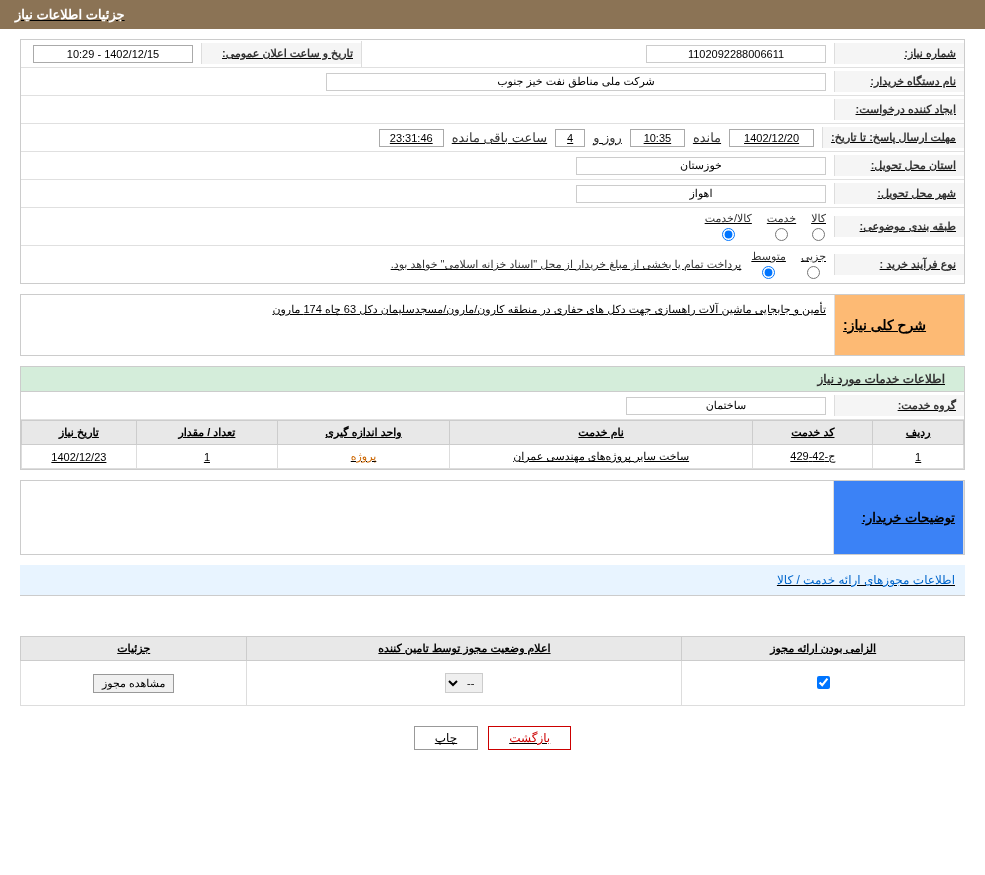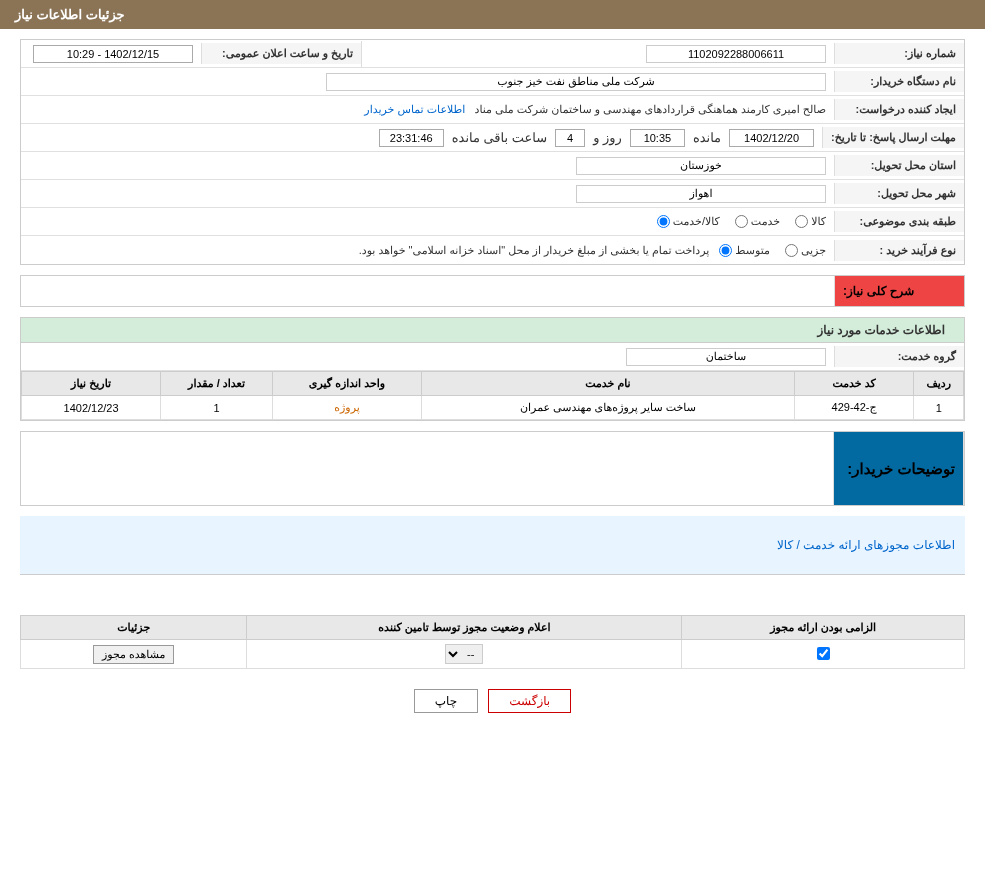--- a/index.html
+++ b/index.html
@@ -8,20 +8,21 @@
       font-size: 12px;
       background: #f0f0f0;
       direction: rtl;
     }
     .page-container {
       width: 985px;
       min-height: 875px;
       background: #fff;
       margin: 0 auto;
       padding-bottom: 30px;
+      text-decoration: underline;
     }
     .content-area {
       padding: 10px 20px;
     }
     .form-section {
       border: 1px solid #ccc;
       margin-bottom: 10px;
       background: #fff;
     }
     .form-row {
@@ -83,47 +84,48 @@
       color: #333;
       padding: 5px 19px;
       font-weight: bold;
       font-size: 12px;
       border-bottom: 1px solid #ccc;
       text-align: right;
     }
     .section-title-blue {
       background: #e8f4ff;
       color: #0066cc;
-      padding: 22px 10px;
+      padding: 8px 10px;
       font-size: 12px;
       border-bottom: 1px solid #ccc;
       text-align: right;
     }
     .radio-group {
       display: flex;
       gap: 15px;
       align-items: center;
       direction: rtl;
     }
     .radio-item {
       display: flex;
       align-items: center;
       gap: 3px;
       direction: rtl;
+      flex-direction: column;
     }
     table.data-table {
       width: 100%;
       border-collapse: collapse;
       font-size: 11px;
       direction: rtl;
     }
     table.data-table th {
       background: #e8e8e8;
       border: 1px solid #ccc;
-      padding: 5px 0;
+      padding: 5px 16px;
       text-align: center;
       font-weight: bold;
     }
     table.data-table td {
       border: 1px solid #ddd;
       padding: 5px 8px;
       text-align: center;
     }
     .description-box {
       width: 100%;
@@ -174,27 +176,27 @@
     }
     .page-title-banner {
       background: #8B7355;
       color: white;
       text-align: left;
       padding: 7px 15px;
       font-size: 13px;
       font-weight: bold;
     }
     .desc-row-label {
-      background: #0369a1;
+      background: #3b82f6;
       padding: 4px 8px;
       min-width: 130px;
       text-align: right;
       border-left: 1px solid #ddd;
       font-weight: bold;
-      font-size: 15px;
+      font-size: 13px;
       vertical-align: top;
       border-right: 1px solid #ddd;
     }
     .needs-table-section {
       margin-bottom: 10px;
       border: 1px solid #ccc;
     }
     .license-table {
       width: 100%;
       border-collapse: collapse;
@@ -203,21 +205,21 @@
     }
     .license-table th {
       background: #e8e8e8;
       border: 1px solid #ccc;
       padding: 5px 8px;
       text-align: center;
       font-weight: bold;
     }
     .license-table td {
       border: 1px solid #ddd;
-      padding: 4px 8px;
+      padding: 12px 8px;
       text-align: center;
     }
     .select-small {
       border: 1px solid #ccc;
       padding: 2px 4px;
       font-size: 11px;
       font-family: Tahoma;
       direction: rtl;
     }
   </style>
@@ -249,25 +251,20 @@
 
       <div class="form-row">
         <div class="field-label">نام دستگاه خریدار:</div>
         <div class="field-value">
           <input type="text" style="width: 500px; text-align: center;" value="شرکت ملی مناطق نفت خیز جنوب">
         </div>
       </div>
 
       <div class="form-row">
         <div class="field-label">ایجاد کننده درخواست:</div>
-        <div class="field-value">
-          <span>صالح امیری کارمند هماهنگی قراردادهای مهندسی و ساختمان شرکت ملی مناد</span>
-          &nbsp;
-          <a href="#" style="color:#0066cc; text-decoration:none;">اطلاعات تماس خریدار</a>
-        </div>
       </div>
 
       <div class="form-row">
         <div class="field-label">مهلت ارسال پاسخ: تا تاریخ:</div>
         <div class="inline-fields">
           <input type="text" class="inline-input" style="width: 85px; text-align: center;" value="1402/12/20">
           <span class="inline-label">مانده</span>
           <input type="text" class="inline-input" style="width: 55px; text-align: center;" value="10:35">
           <span class="inline-label">روز و</span>
           <input type="text" class="inline-input" style="width: 30px; text-align: center;" value="4">
@@ -326,22 +323,25 @@
             </div>
             <span style="color:#333; font-size:11px;margin-left:40px;">پرداخت تمام یا بخشی از مبلغ خریدار از محل "اسناد خزانه اسلامی" خواهد بود.</span>
           </div>
         </div>
       </div>
 
     </div>
 
     <div style="display:flex; align-items:flex-start; margin-bottom:10px; border:1px solid #ccc; background:#fff;">
       <div style="display:flex; flex:1; align-items:flex-start;">
-        <div style="background:#ef4444; padding:8px; min-width:130px; font-weight:bold; font-size:12px; text-align:right; border-left:1px solid #ddd; align-self:stretch; display:flex; align-items:center; justify-content:flex-end;">
+        <div style="background:#fdba74; padding:8px; min-width:130px; font-weight:bold; font-size:14px; text-align:right; border-left:1px solid #ddd; align-self:stretch; display:flex; align-items:center; justify-content:flex-end;">
           <span>شرح کلی نیاز:</span>
+        </div>
+        <div style="flex:1; padding:8px; font-size:11px; direction:rtl; min-height:60px;">
+          <span>تأمین و جابجایی ماشین آلات راهسازی جهت دکل های حفاری در منطقه کارون/مارون/مسجدسلیمان دکل 63 چاه 174 مارون</span>
         </div>
       </div>
     </div>
 
     <div class="needs-table-section">
       <div class="section-title">
         <span>اطلاعات خدمات مورد نیاز</span>
       </div>
 
       <div class="form-row">

